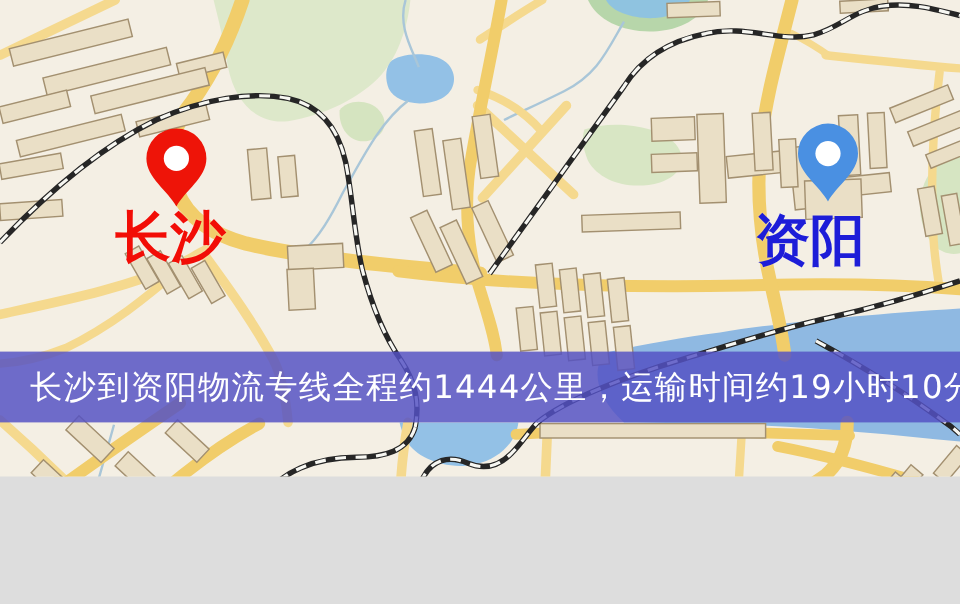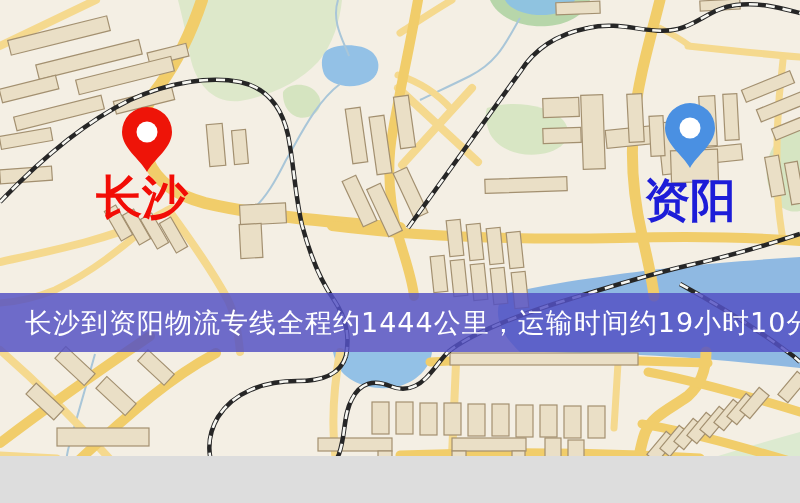--- a/index.html
+++ b/index.html
@@ -1,17 +1,17 @@
 <!DOCTYPE html>
 <html><head>
 <meta charset="utf-8">
 <style>
   html,body{margin:0;padding:0;background:#ddd;}
   .stage{
-    position:relative;width:800px;height:456px;overflow:hidden;
+    position:relative;width:800px;height:397px;overflow:hidden;
     font-family:"DejaVu Sans","Liberation Sans",sans-serif;
   }
   .stage svg{position:absolute;left:0;top:0;}
   .pin-label{
     position:absolute;transform:translateX(-50%);
     font-size:46px;font-weight:bold;line-height:1;white-space:nowrap;
     text-shadow:0 0 2px rgba(255,255,255,.35);
     user-select:none;
   }
   .banner{
@@ -173,18 +173,18 @@
         <circle cx="147" cy="132" r="10.5" fill="#ffffff"></circle>
       </g>
       <g>
         <path d="M690,168 C683,155 665,144 665,128 A25,25 0 1 1 715,128 C715,144 697,155 690,168 Z" fill="#4a90e2"></path>
         <circle cx="690" cy="128" r="10.5" fill="#ffffff"></circle>
       </g>
     </svg>
 
   <div class="pin-label" id="origin-label" style="left: 142px; top: 174px; color: rgb(242, 13, 6);">长沙</div>
 
-  <div class="pin-label" id="destination-label" style="left: 690px; top: 177px; color: rgb(29, 29, 216);">资阳</div>
+  <div class="pin-label" id="destination-label" style="left: 675px; top: 177px; color: rgb(29, 29, 216);">资阳</div>
 
   <div class="banner" id="banner" style="top: 293px; height: 59px; background: rgba(84, 81, 196, 0.84);">
     <span style="color: rgb(255, 255, 255);">长沙到资阳物流专线全程约1444公里，运输时间约19小时10分钟.</span>
   </div>
 </div>
 
 </body></html>

